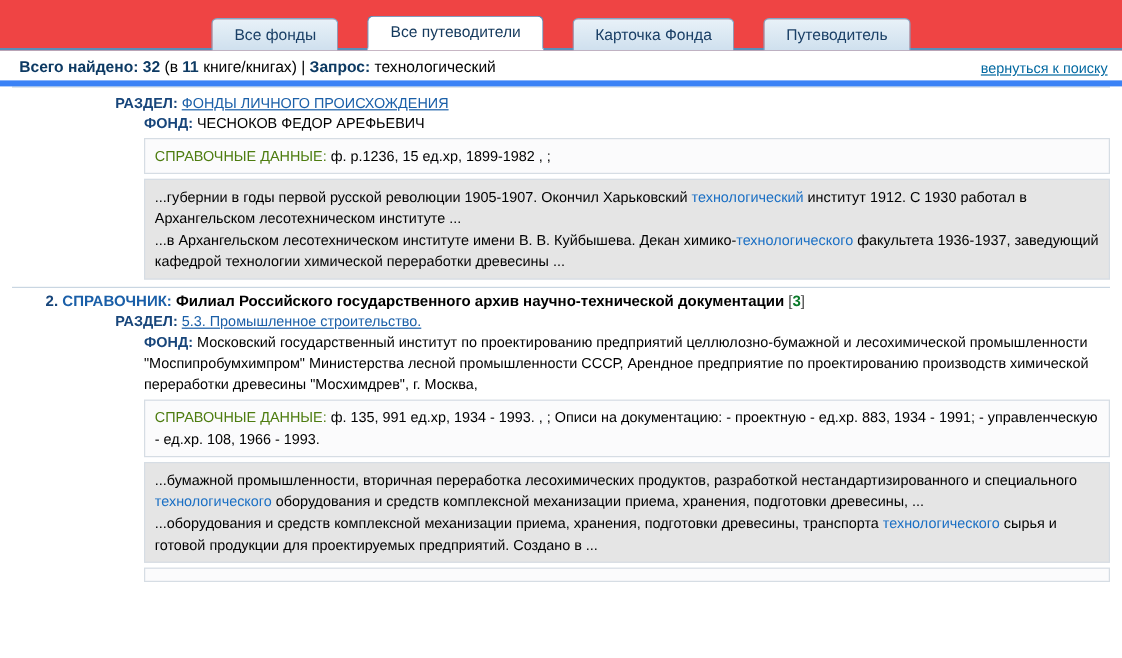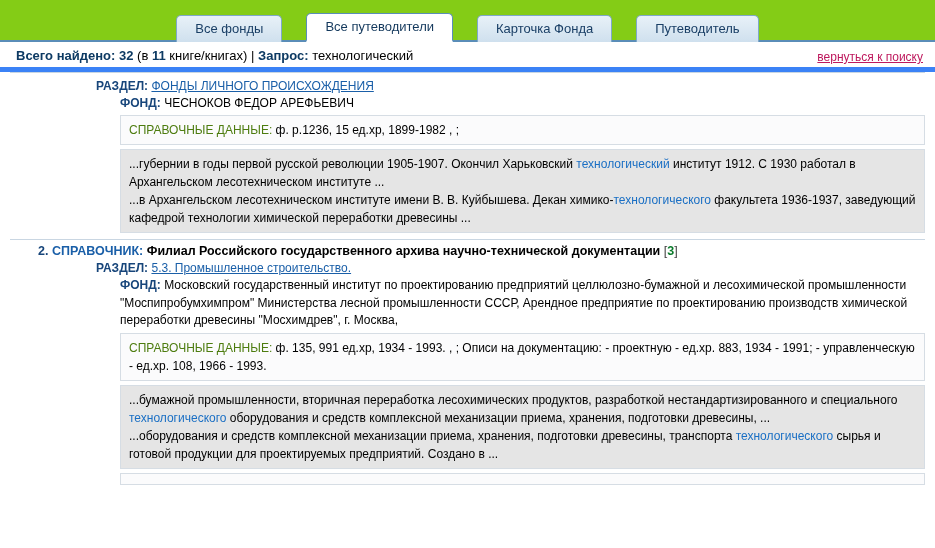--- a/index.html
+++ b/index.html
@@ -21,21 +21,21 @@
 
   
   .tabbar {
     height: 42px;
     padding-top: 11px;
     display: flex;
     justify-content: center;
     align-items: flex-end;
     gap: 24px;
     border-bottom: 2px solid #5a8db8;
-    background: #84cc16;
+    background: #ef4444;
   }
   .tab {
     display: inline-block;
     padding: 5px 18px 6px 18px;
     font-size: 13px;
     color: #1a3f66;
     background: linear-gradient(#e8f1f8, #cfe0ee);
     border: 1px solid #7fa8c9;
     border-bottom: none;
     border-radius: 5px 5px 0 0;
@@ -59,21 +59,21 @@
     color: #1a4a7a;
     border-bottom: 5px solid #3b82f6;
   }
   .summary .b { font-weight: bold; color: #0d3a63; }
   .summary .plain { color: #000; }
   .back-link {
     position: absolute;
     right: 12px;
     top: 8px;
     font-size: 12px;
-    color: #be185d;
+    color: #0369a1;
     text-decoration: underline;
     cursor: pointer;
   }
 
   
   .pager {
     text-align: center;
     padding: 6px 0 4px 0;
     font-size: 12px;
     color: #1a4a7a;
@@ -192,21 +192,21 @@
         <p class="snip">
           <span>...в  Архангельском  лесотехническом  институте  имени  В. В. Куйбышева. Декан химико-</span><span class="hl">технологического</span><span> факультета 1936-1937, заведующий кафедрой технологии химической переработки древесины ...</span>
         </p>
       </div>
     </div>
 
     <div class="result">
       <div class="res-head">
         <span class="num">2.</span>
         <span class="lbl">СПРАВОЧНИК:</span>
-        <span class="title">Филиал Российского государственного архива научно-технической документации</span>
+        <span class="title">Филиал Российского государственного архив научно-технической документации</span>
         <span class="brk">[</span><span class="cnt">3</span><span class="brk">]</span>
       </div>
       <div class="razdel">
         <span class="k">РАЗДЕЛ:</span>
         <span class="v">5.3. Промышленное строительство.</span>
       </div>
       <div class="fond">
         <span class="k">ФОНД:</span>
         <span class="v">Московский государственный институт по проектированию предприятий целлюлозно-бумажной и лесохимической промышленности "Моспипробумхимпром" Министерства лесной промышленности СССР, Арендное предприятие по проектированию производств химической переработки древесины "Мосхимдрев", г. Москва,</span>
       </div>

